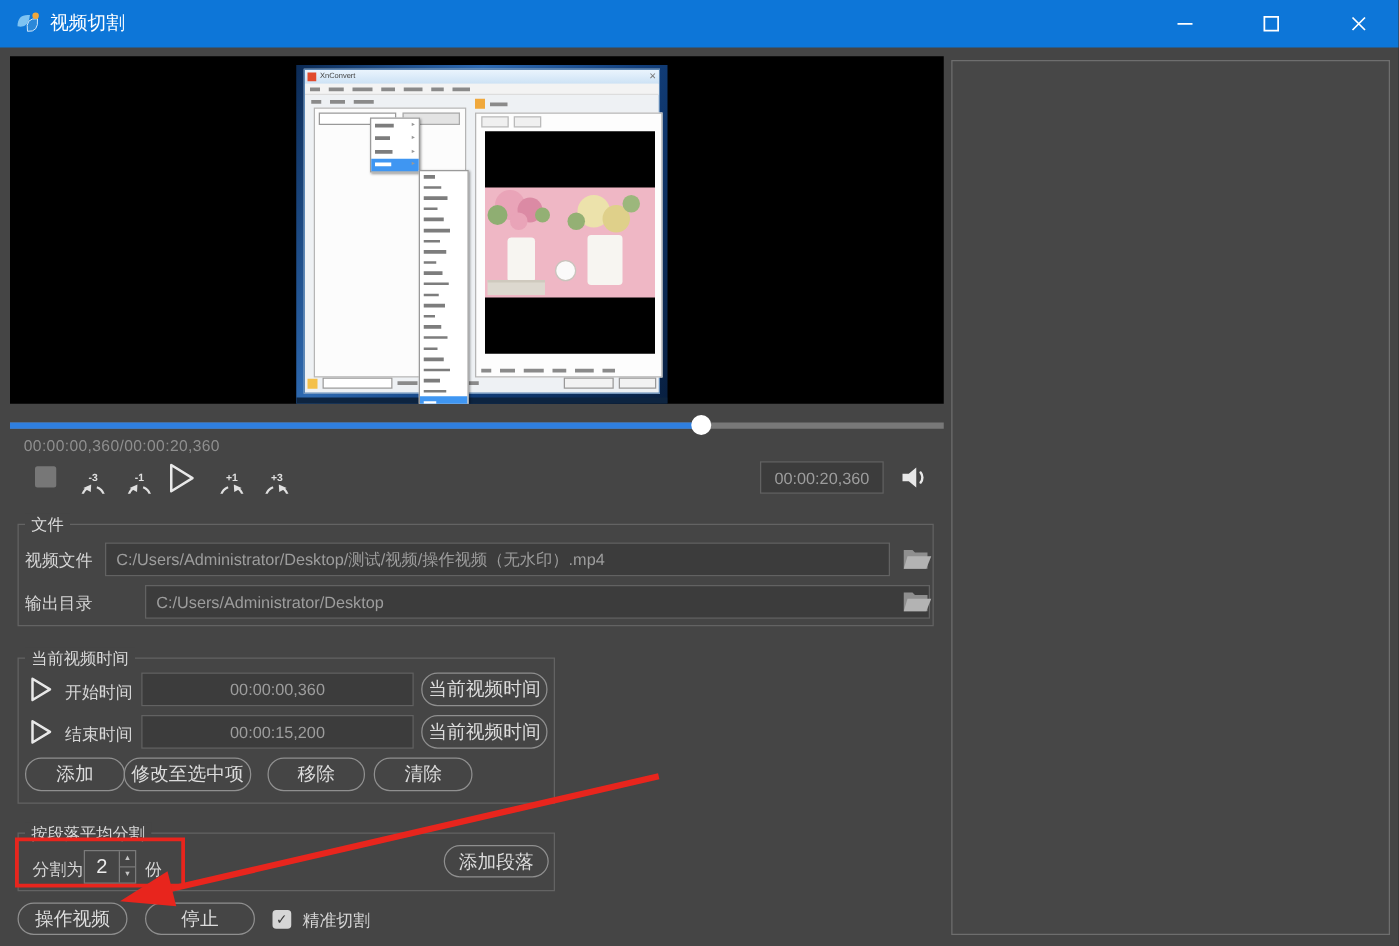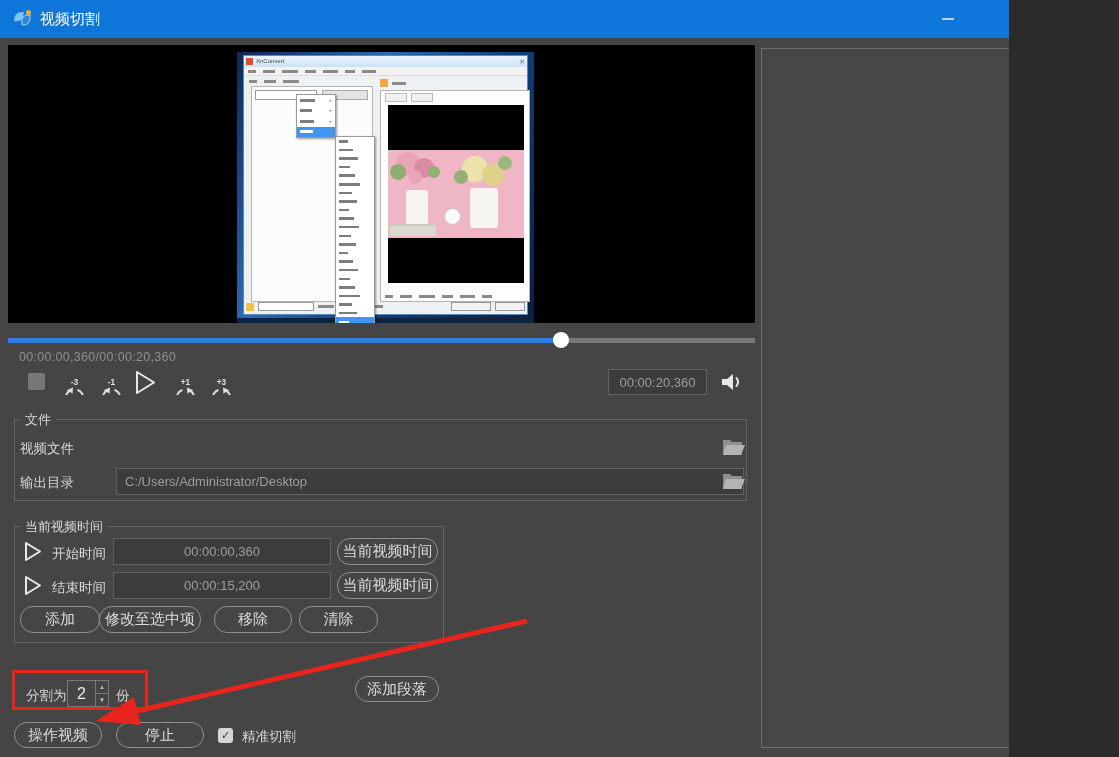--- a/index.html
+++ b/index.html
@@ -1,17 +1,17 @@
 <!DOCTYPE html>
 <html><head>
 <meta charset="utf-8">
 <style>
   html,body{margin:0;padding:0;background:#2b2b2b;}
   *{box-sizing:border-box;font-family:"Liberation Sans","DejaVu Sans",sans-serif;}
-  #stage{position:relative;width:1009px;height:757px;background:#454545;overflow:hidden;padding-left:36px;}
+  #stage{position:relative;width:1119px;height:757px;background:#454545;overflow:hidden;padding-left:36px;}
   .abs{position:absolute;}
 
   
   #titlebar{left:0;top:0;width:1119px;height:38px;background:#0d76d8;}
   #app-title{left:40px;top:0;height:38px;line-height:38px;color:#fff;font-size:15px;}
   .winbtn{top:0;width:46px;height:38px;display:flex;align-items:center;justify-content:center;}
   .winbtn svg{display:block;}
 
   
   #video{left:8px;top:45px;width:747px;height:278px;background:#000;overflow:hidden;}
@@ -339,20 +339,21 @@
     <svg width="26" height="24" viewBox="0 0 26 24">
       <polygon points="3,9 8,9 14,4 14,20 8,15 3,15" fill="#e8e8e8"></polygon>
       <path d="M17.5 8 A6.5 6.5 0 0 1 17.5 16" fill="none" stroke="#e8e8e8" stroke-width="2" stroke-linecap="round"></path>
     </svg>
   </div>
 
   <div class="grp" style="left:14px;top:419px;width:733px;height:82px;">
     <div class="glabel">文件</div>
   </div>
   <div class="flabel abs" style="left:20px;top:440px;">视频文件</div>
+  <input class="tinput" style="left: 84px; top: 434px; width: 628px; height: 27px;" readonly="" value="C:/Users/Administrator/Desktop/测试/视频/操作视频（无水印）.mp4">
   <div class="abs" style="left:721px;top:437px;">
     <svg width="25" height="21" viewBox="0 0 25 21">
       <path d="M2 3 h7 l2 2 h10 v13 h-19 z" fill="#8f8f8f"></path>
       <path d="M5 8 h19 l-4 10 h-18 z" fill="#b3b3b3"></path>
     </svg>
   </div>
   <div class="flabel abs" style="left:20px;top:474px;">输出目录</div>
   <input class="tinput" style="left: 84px; top: 468px; width: 628px; height: 27px; margin-left: 32px;" readonly="" value="C:/Users/Administrator/Desktop">
   <div class="abs" style="left:721px;top:471px;">
     <svg width="25" height="21" viewBox="0 0 25 21">
@@ -393,20 +394,23 @@
       <span>修改至选中项</span>
     </div>
   <div class="pill" style="left:214px;top:606px;width:78px;height:27px;">
       <span>移除</span>
     </div>
   <div class="pill" style="left:299px;top:606px;width:79px;height:27px;">
       <span>清除</span>
     </div>
 
 
+  <div class="grp" style="left:14px;top:666px;width:430px;height:47px;">
+    <div class="glabel">按段落平均分割</div>
+  </div>
   <div class="flabel abs" style="left:26px;top:687px;">分割为</div>
   <div id="spinner" class="abs">
     <div id="spin-value">2</div>
     <div id="spin-btns">
       <div id="spin-up">▲</div>
       <div id="spin-down">▼</div>
     </div>
   </div>
   <div class="flabel abs" style="left:116px;top:687px;">份</div>
   <div class="pill" style="left:355px;top:676px;width:84px;height:26px;">

